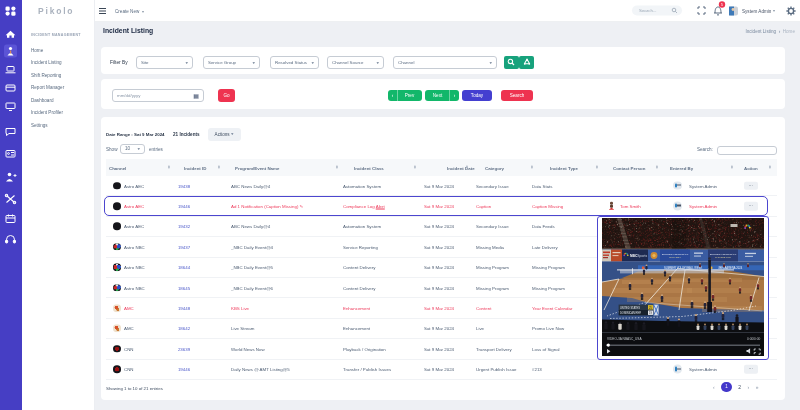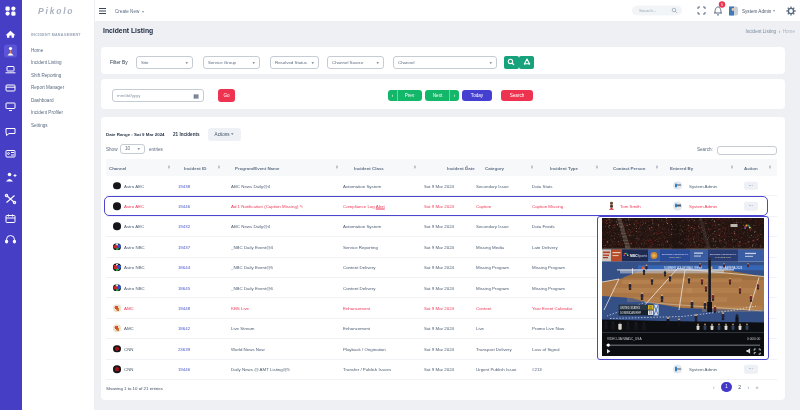--- a/index.html
+++ b/index.html
@@ -75,21 +75,21 @@
   </g>
   <g stroke="#fff" stroke-width="1" fill="none">
     <path d="M6.5 241 v-1.5 a4 4 0 0 1 8 0 V241"></path>
         <rect x="5.5" y="240" width="2.2" height="3" rx="1" fill="#fff"></rect>
         <rect x="13.3" y="240" width="2.2" height="3" rx="1" fill="#fff"></rect>
   </g>
 </svg>
 </div>
 
 <div class="abs" style="left:22px;top:0;width:73px;height:410px;background:#fff;border-right:1px solid #eceef2;">
-  <div class="abs" style="left:16px;top:6px;font-size:8.5px;font-weight:bold;letter-spacing:1.8px;color:#aab2be;font-style:italic;">Pikolo</div>
+  <div class="abs" style="left:16px;top:6px;font-size:8.5px;font-weight:bold;letter-spacing:1.8px;color:#aab2be;">Pikolo</div>
   <div class="abs" style="left:9px;top:32.5px;font-size:3.6px;font-weight:bold;letter-spacing:.3px;color:#99a4b5;">INCIDENT MANAGEMENT</div>
   <div class="abs" style="left:9px;top:44.5px;font-size:4.6px;color:#5a6b80;line-height:12.6px;">
     Home<br>Incident Listing<br>Shift Reporting<br>Report Manager<br>Dashboard<br>Incident Profiler<br>Settings
   </div>
 </div>
 
 <div class="abs" style="left:95px;top:0;width:705px;height:22px;background:#fff;border-bottom:1px solid #eef0f2;" id="hdr">
   <svg width="705" height="22" viewBox="0 0 705 22">
     <g stroke="#3a4656" stroke-width="1.1">
         <path d="M4 8.5 h7 M4 11 h7 M4 13.5 h7"></path>

